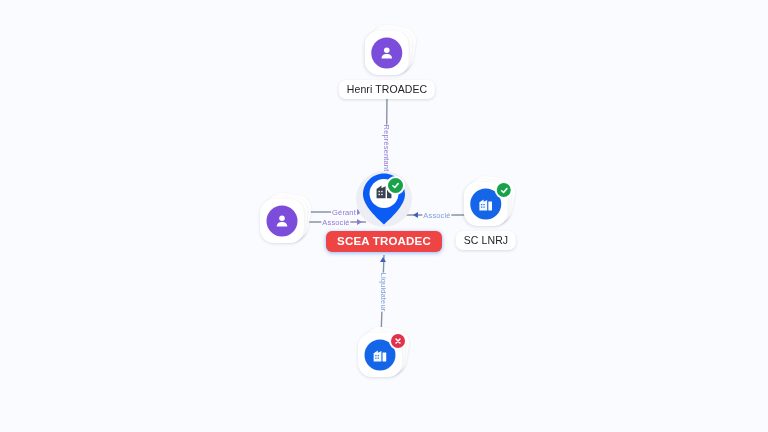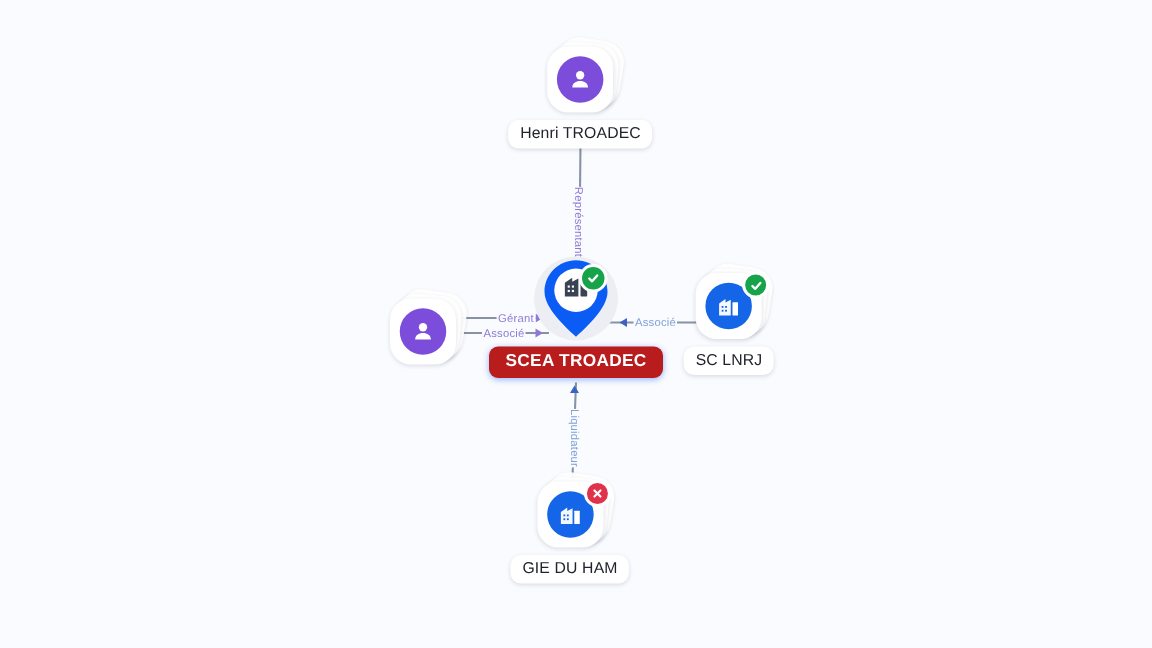--- a/index.html
+++ b/index.html
@@ -95,21 +95,21 @@
     background: #ffffff;
     border-radius: 7px;
     padding: 3px 8px 4px 8px;
     font-size: 10.5px;
     color: #20232b;
     white-space: nowrap;
     box-shadow: 0 1px 3px rgba(35,50,90,.16);
     letter-spacing: .1px;
   }
   .caption.selected {
-    background: #b91c1c;
+    background: #ef4444;
     color: #ffffff;
     font-size: 11.5px;
     font-weight: 700;
     padding: 4px 11px 5px 11px;
     border-radius: 6px;
     box-shadow: 0 1px 4px rgba(11,92,245,.45);
     letter-spacing: .2px;
   }
 
   
@@ -264,21 +264,20 @@
             <rect x="5.4" y="15.6" width="1.7" height="1.7" fill="#1565e8"></rect>
             <rect x="8.7" y="15.6" width="1.7" height="1.7" fill="#1565e8"></rect>
           </svg>
         </div>
         <div class="badge bad">
           <svg width="8" height="8" viewBox="0 0 24 24" fill="none" stroke="#ffffff" stroke-width="4.4" stroke-linecap="round">
             <path d="M6 6 L18 18 M18 6 L6 18"></path>
           </svg>
         </div>
       </div>
-      <div class="caption">GIE DU HAM</div>
     </div>
   </div>
 
   <div class="node" style="left:384px; top:212px; z-index:5;">
     <div class="node-inner">
       <div class="pin-wrap">
         <div class="halo"></div>
         <svg class="pin" width="46" height="54" viewBox="0 0 46 54">
           <path d="M23 1.5 C34.6 1.5 44 10.9 44 22.5 C44 33.6 30 46 23 52.5
                    C16 46 2 33.6 2 22.5 C2 10.9 11.4 1.5 23 1.5 Z" fill="#0b5cf5"></path>

